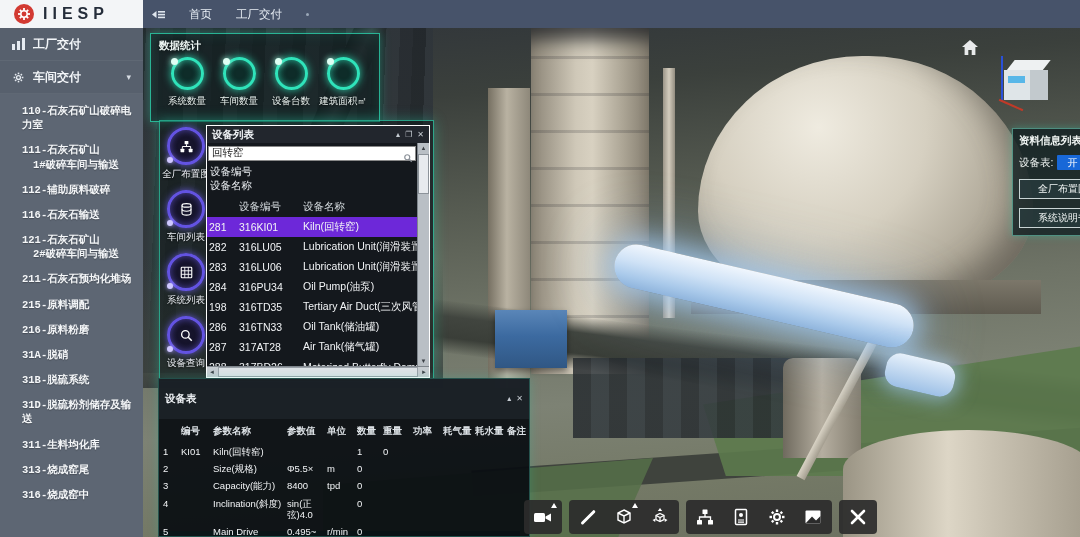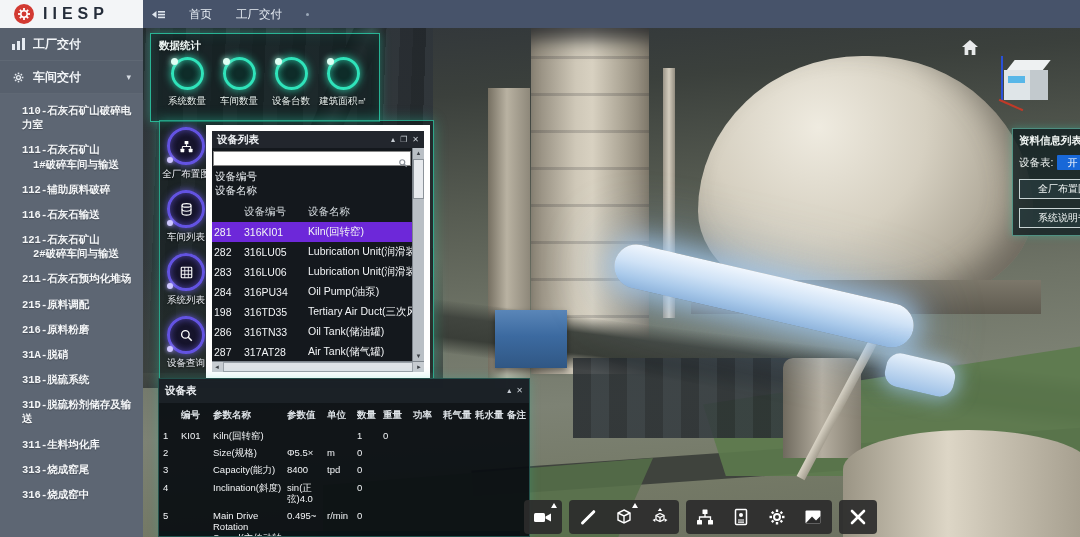--- a/index.html
+++ b/index.html
@@ -85,21 +85,21 @@
     box-shadow:0 0 12px rgba(47,227,186,.35);}
   .quickcol{position:absolute;left:2px;top:6px;width:48px;display:flex;flex-direction:column;align-items:center;}
   .quickbtn{display:flex;flex-direction:column;align-items:center;margin-bottom:9px;}
   .qb-ring{position:relative;width:38px;height:38px;border-radius:50%;border:3px solid #6353e2;box-sizing:border-box;
     background:radial-gradient(circle,#16142c 40%,#1e1b3a 75%);
     box-shadow:0 0 7px rgba(110,95,240,.8),inset 0 0 6px rgba(110,95,240,.5);
     display:flex;align-items:center;justify-content:center;}
   .qb-ring .dot{position:absolute;left:-3px;bottom:-1px;width:6px;height:6px;border-radius:50%;background:#cfc8ff;box-shadow:0 0 5px #b7adff;}
   .qb-label{margin-top:3px;font-size:9.5px;color:#eceff4;text-shadow:0 1px 2px rgba(0,0,0,.8);white-space:nowrap;}
   
-  .eqwin{position:absolute;left:46px;top:4px;width:224px;height:253px;background:#14181d;border:6px solid #ffffff;box-sizing:border-box;display:flex;flex-direction:column;}
+  .eqwin{position:absolute;left:46px;top:4px;width:224px;height:253px;background:#14181d;border:1px solid #ffffff;box-sizing:border-box;display:flex;flex-direction:column;}
   .eqwin-title{height:17px;background:#22262d;display:flex;align-items:center;padding:0 5px;}
   .eqwin-title .t{font-size:10.5px;font-weight:700;color:#f0f3f6;}
   .win-ctrls{margin-left:auto;display:flex;gap:5px;}
   .win-ctrls span{font-size:8px;color:#c6ccd2;line-height:1;cursor:default;}
   .eq-body{flex:1;display:flex;min-height:0;}
   .eq-main{flex:1;display:flex;flex-direction:column;min-width:0;}
   .eq-search-row{height:18px;display:flex;align-items:center;padding:1px 1px 0 1px;}
   .eq-search{position:relative;flex:1;height:15px;background:#fff;border:1px solid #888;box-sizing:border-box;display:flex;align-items:center;}
   .eq-search input{border:none;outline:none;width:100%;height:13px;font-size:10.5px;color:#222;padding:0 14px 0 3px;background:transparent;font-family:inherit;}
   .eq-search .mag{position:absolute;right:2px;top:2px;}
@@ -114,21 +114,21 @@
   .vscroll{width:11px;background:#b9bfc5;display:flex;flex-direction:column;align-items:center;border-left:1px solid #7e858c;}
   .vscroll .arr{font-size:6px;color:#3a3f45;line-height:10px;}
   .vscroll .thumb{width:9px;height:38px;background:#e7eaee;border:1px solid #8c939a;margin-top:1px;}
   .vscroll .sp{flex:1;}
   .hscroll{height:10px;background:#c7ccd1;display:flex;align-items:center;border-top:1px solid #7e858c;}
   .hscroll .arr{font-size:6px;color:#3a3f45;padding:0 2px;}
   .hscroll .track{flex:1;height:8px;background:#dfe3e7;margin:0 1px;border:1px solid #9aa1a8;}
   
   .eqtable{position:absolute;left:158px;top:378px;width:372px;height:159px;z-index:15;box-sizing:border-box;
     background:rgba(9,13,17,.93);border:1px solid rgba(80,200,180,.35);box-shadow:0 0 10px rgba(40,200,170,.25);overflow:hidden;}
-  .eqt-title{height:16px;display:flex;align-items:center;padding:4px 6px;background:rgba(30,36,42,.8);}
+  .eqt-title{height:16px;display:flex;align-items:center;padding:12px 6px;background:rgba(30,36,42,.8);}
   .eqt-title .t{font-size:10.5px;font-weight:700;color:#eef1f4;}
   .eqt-grid{display:grid;grid-template-columns:18px 32px 74px 40px 30px 26px 30px 30px 32px 32px 1fr;column-gap:0;}
   .eqt-head{padding:6px 4px 5px;}
   .eqt-head span{font-size:9.5px;color:#dde2e6;font-weight:700;white-space:nowrap;}
   .eqt-row{padding:3px 4px;align-items:start;}
   .eqt-row span{font-size:9.5px;color:#f2f4f6;line-height:1.18;word-break:break-word;}
   
   .infopanel{position:absolute;left:1012px;top:128px;width:108px;height:108px;z-index:14;box-sizing:border-box;
     background:rgba(14,30,32,.78);border:1px solid rgba(120,225,200,.55);box-shadow:0 0 8px rgba(47,227,186,.3);padding:5px 6px;}
   .info-title{font-size:10.5px;font-weight:700;color:#f0f5f3;white-space:nowrap;}
@@ -422,20 +422,21 @@
       <span class="win-ctrls">
         <span>▴</span>
         <span>❐</span>
         <span>✕</span>
       </span>
     </div>
     <div class="eq-body">
       <div class="eq-main">
         <div class="eq-search-row">
           <div class="eq-search">
+            <input value="回转窑" style="">
             <span class="mag"><svg width="10" height="10" viewBox="0 0 20 20">
                   <circle cx="8.5" cy="8.5" r="5" fill="none" stroke="#8a9098" stroke-width="2.4"></circle>
                   <line x1="12.4" y1="12.4" x2="17.5" y2="17.5" stroke="#8a9098" stroke-width="2.6"></line>
                 </svg></span>
           </div>
         </div>
         <div class="eq-filters">
 
         <div class="eq-filter">设备编号</div>
             <div class="eq-filter">设备名称</div>

